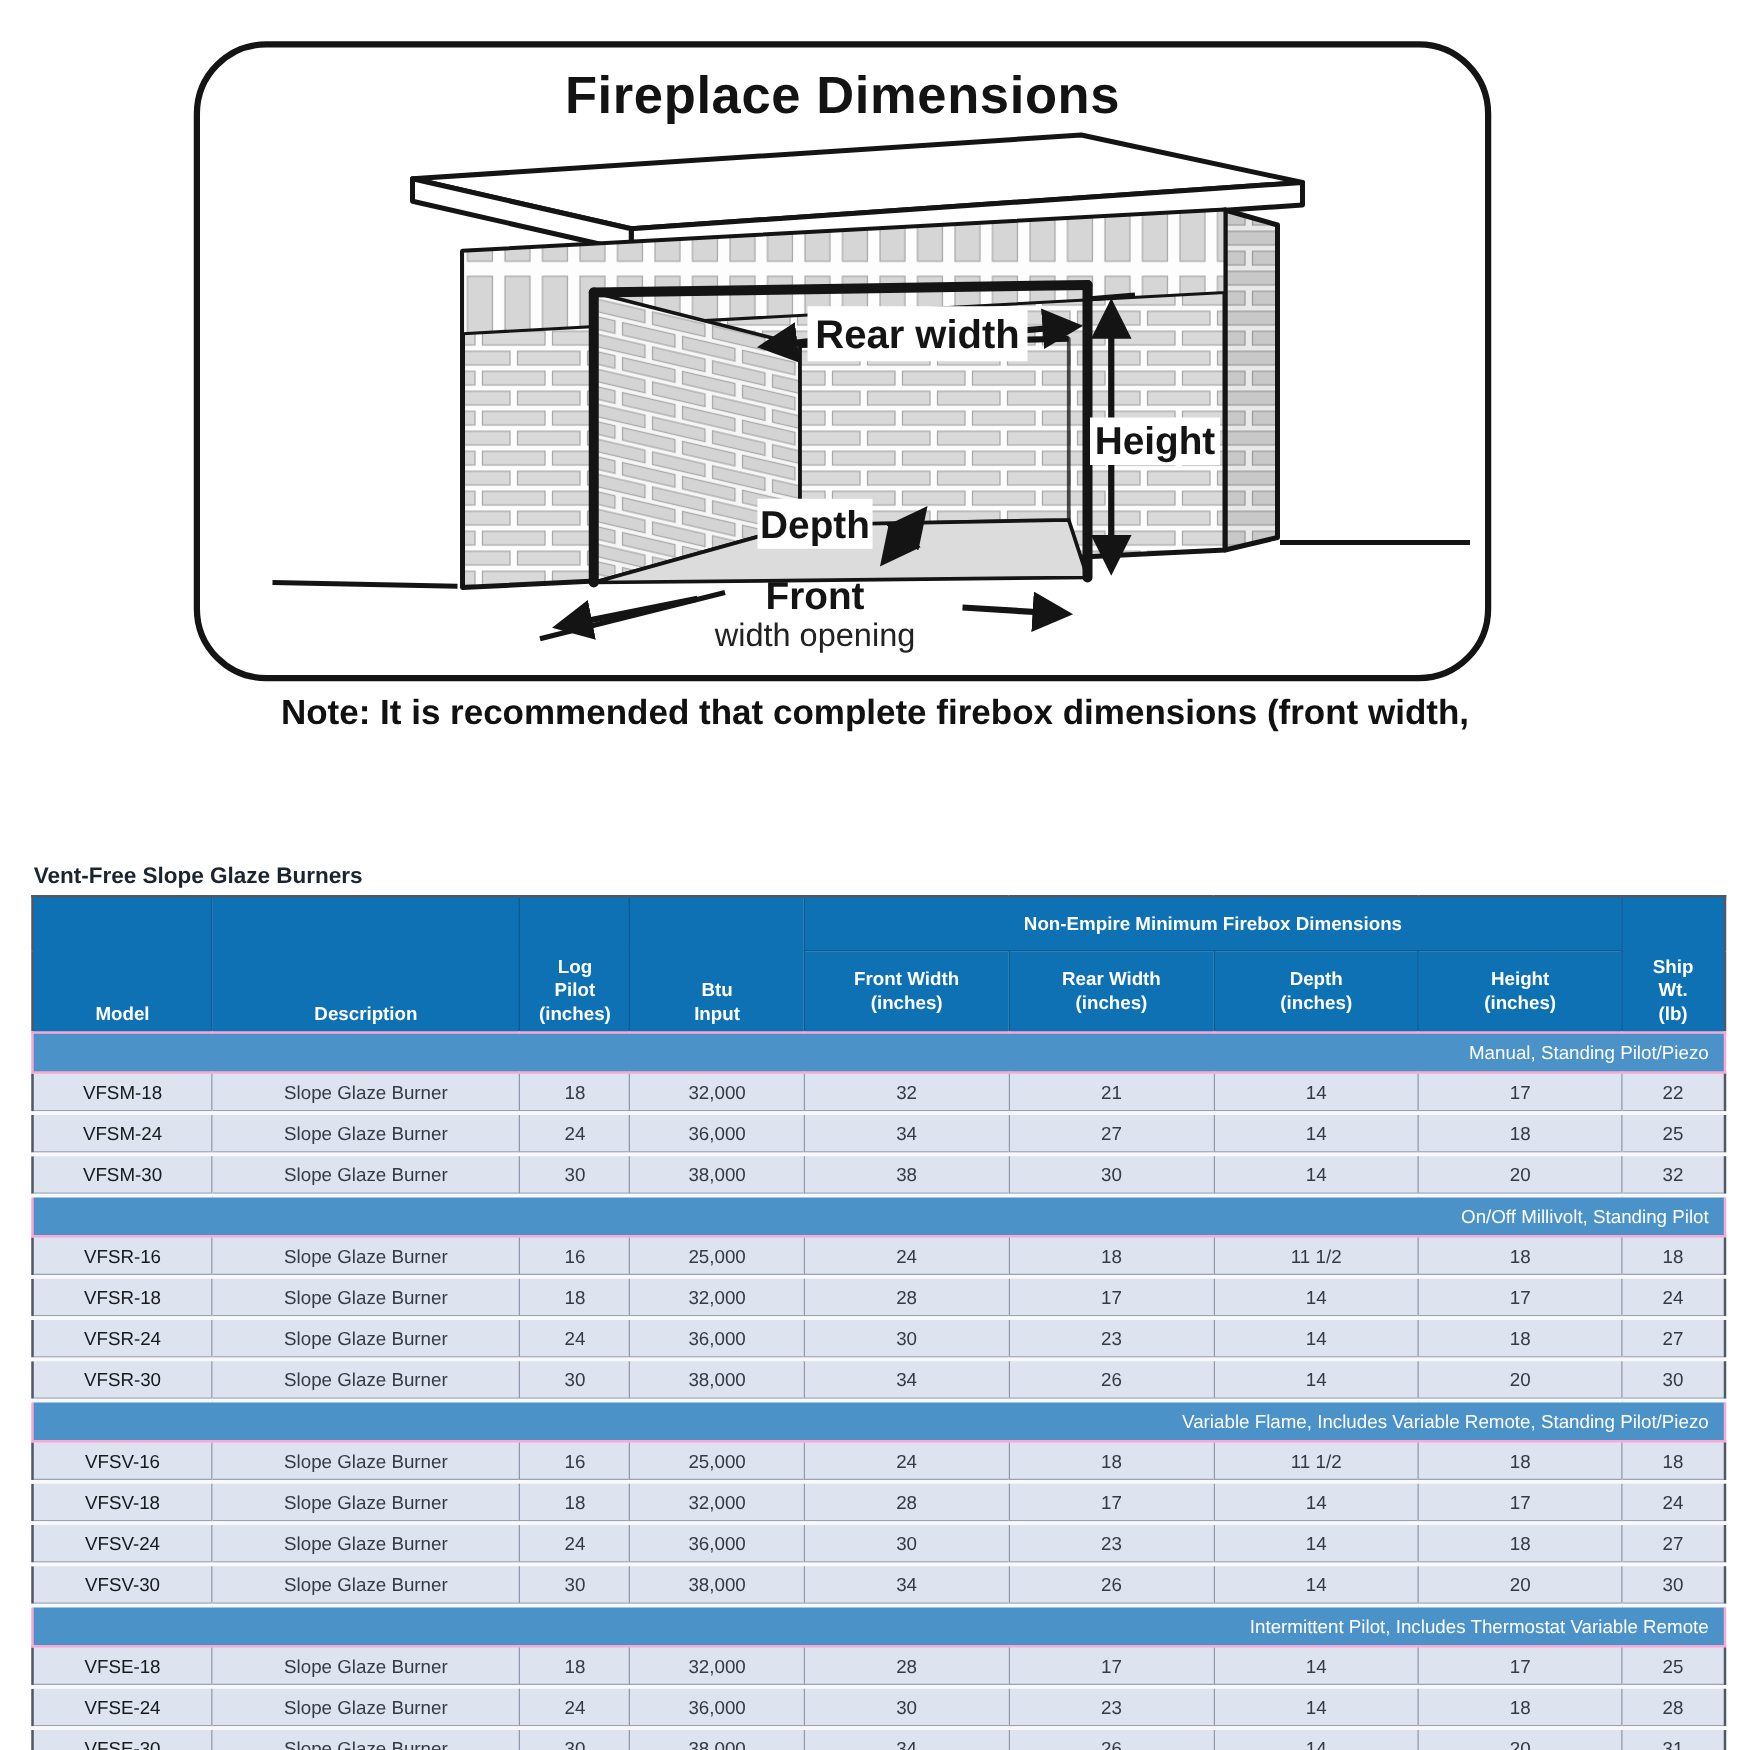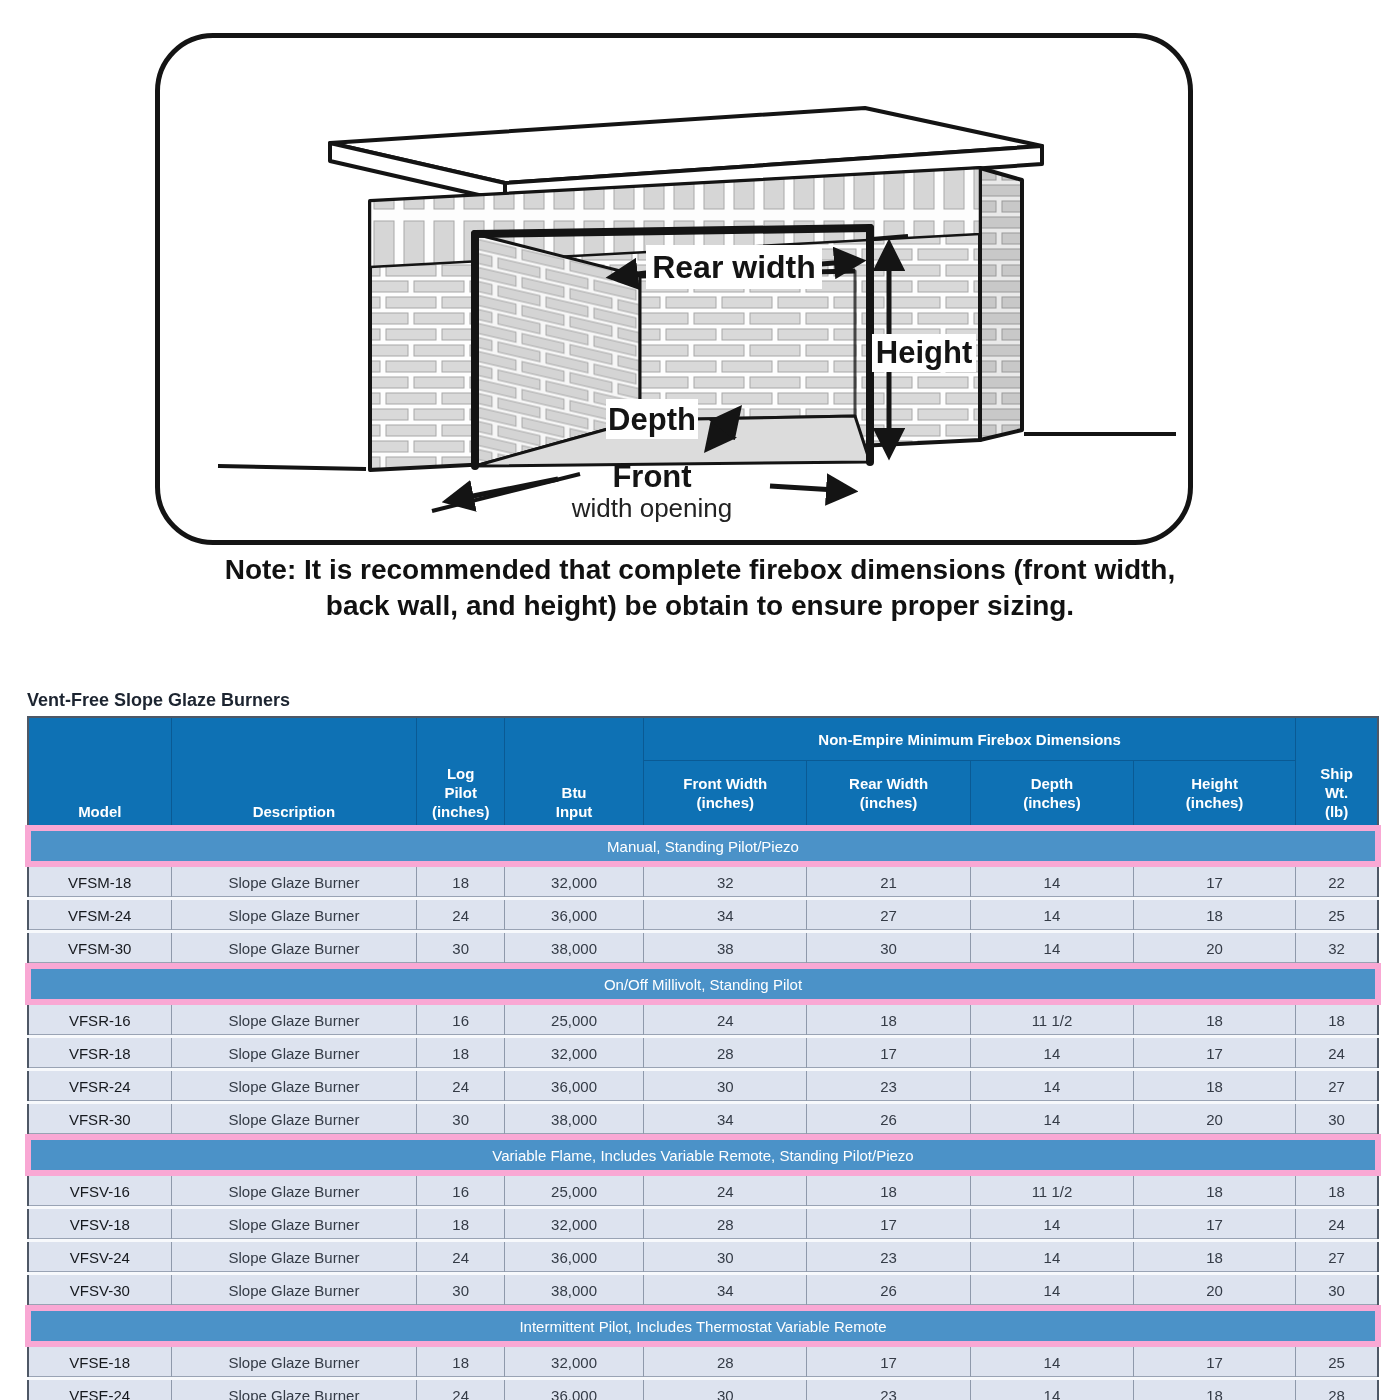--- a/index.html
+++ b/index.html
@@ -31,22 +31,22 @@
   }
   table.spec th{
     background:var(--header-bg,#0e71b4);color:var(--header-text,#ffffff);
     font-weight:bold;white-space:pre-line;line-height:19px;
     border:1px solid #0a5a94;padding:4px 3px;
   }
   th.col-left{vertical-align:bottom;padding-bottom:9px;}
   th.col-group{vertical-align:middle;height:34px;}
   th.col-sub{vertical-align:middle;height:56px;}
   tr.section-row td{
-    background:var(--section-bg,#4b92c8);color:#ffffff;text-align:center;
-    font-size:15px;padding:5px 12px;border:6px solid #f9a8d4;height:20px;
+    background:var(--section-bg,#4b92c8);color:#ffffff;text-align:right;
+    font-size:15px;padding:5px 12px;border:2px solid #f9a8d4;height:20px;
   }
   tr.data-row td{
     background:var(--row-bg,#dde3ef);color:#343b46;text-align:center;
     padding:5px 4px;height:20px;
     border-left:1px solid #8e99ab;border-right:1px solid #8e99ab;
     border-bottom:3px solid #f7f9fc;
     box-shadow:inset 0 -1px 0 #99a3b4;
   }
   tr.data-row td.model{font-weight:normal;color:#16191e;}
 </style>
@@ -131,25 +131,25 @@
       <text x="492" y="392" text-anchor="middle" font-size="31" font-weight="bold" fill="#141414">Depth</text>
     </g>
 
     <g>
       <line x1="398" y1="441" x2="288" y2="463" stroke="#141414" stroke-width="5" marker-end="url(#ah)"></line>
       <line x1="610" y1="448" x2="692" y2="453" stroke="#141414" stroke-width="5" marker-end="url(#ah)"></line>
       <text x="492" y="449" text-anchor="middle" font-size="31" font-weight="bold" fill="#141414">Front</text>
       <text x="492" y="479" text-anchor="middle" font-size="26" fill="#222">width opening</text>
     </g>
   </svg>
+  <h1 class="diagram-title">Fireplace Dimensions</h1>
 </div>
 
 <div class="note">
   <div>Note: It is recommended that complete firebox dimensions (front width,</div>
-  <div>back wall, and height) be obtain to ensure proper sizing.</div>
 </div>
 
 <div class="table-wrap">
   <p class="table-title">Vent-Free Slope Glaze Burners</p>
   <table class="spec">
     <colgroup>
       <col style="width:10.6%">
         <col style="width:18.2%">
         <col style="width:6.5%">
       <col style="width:10.3%">

